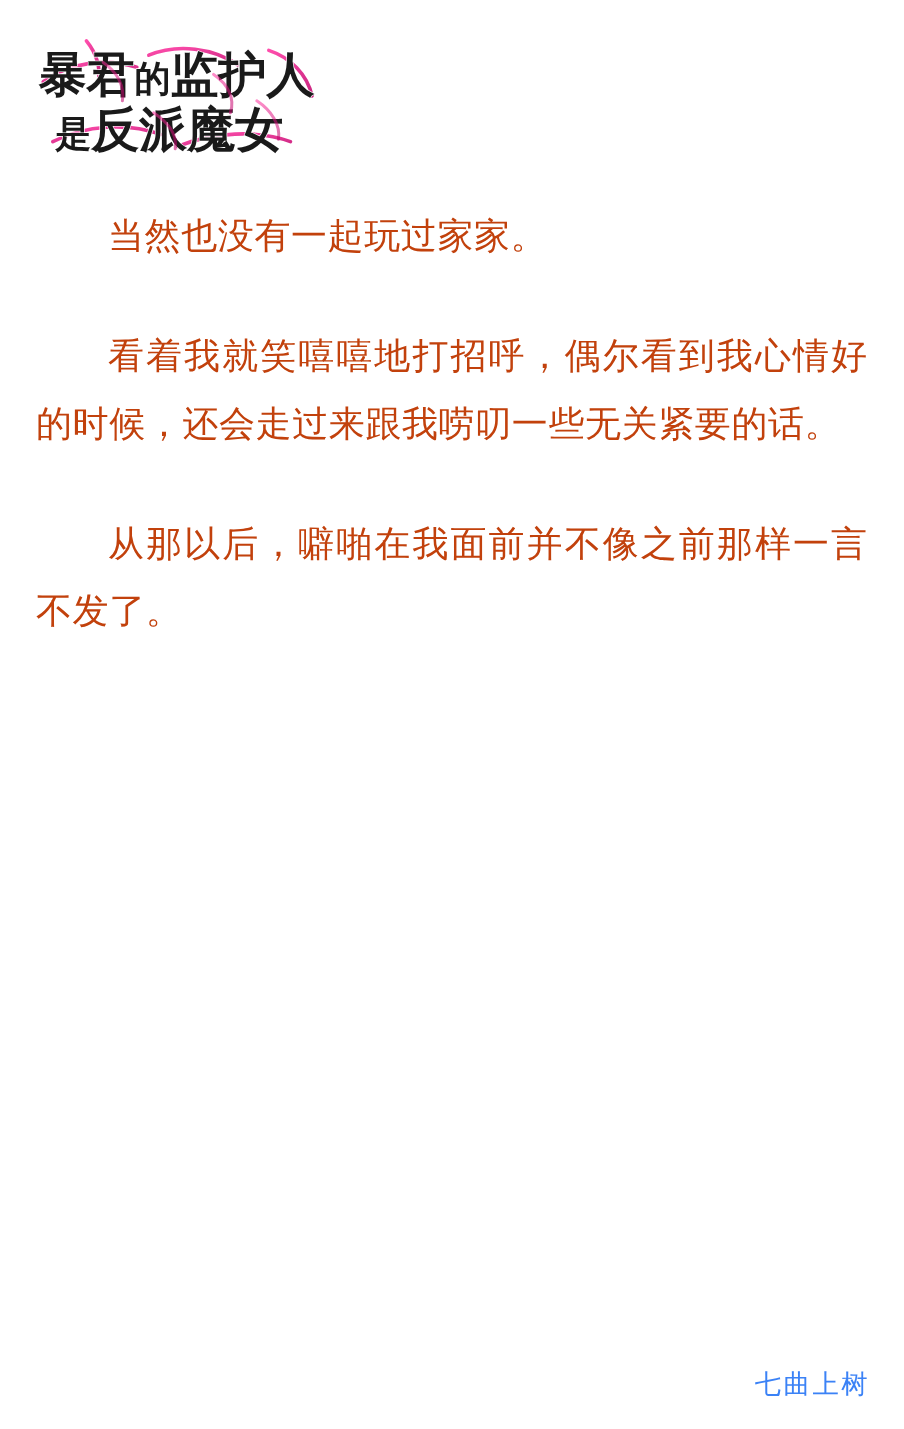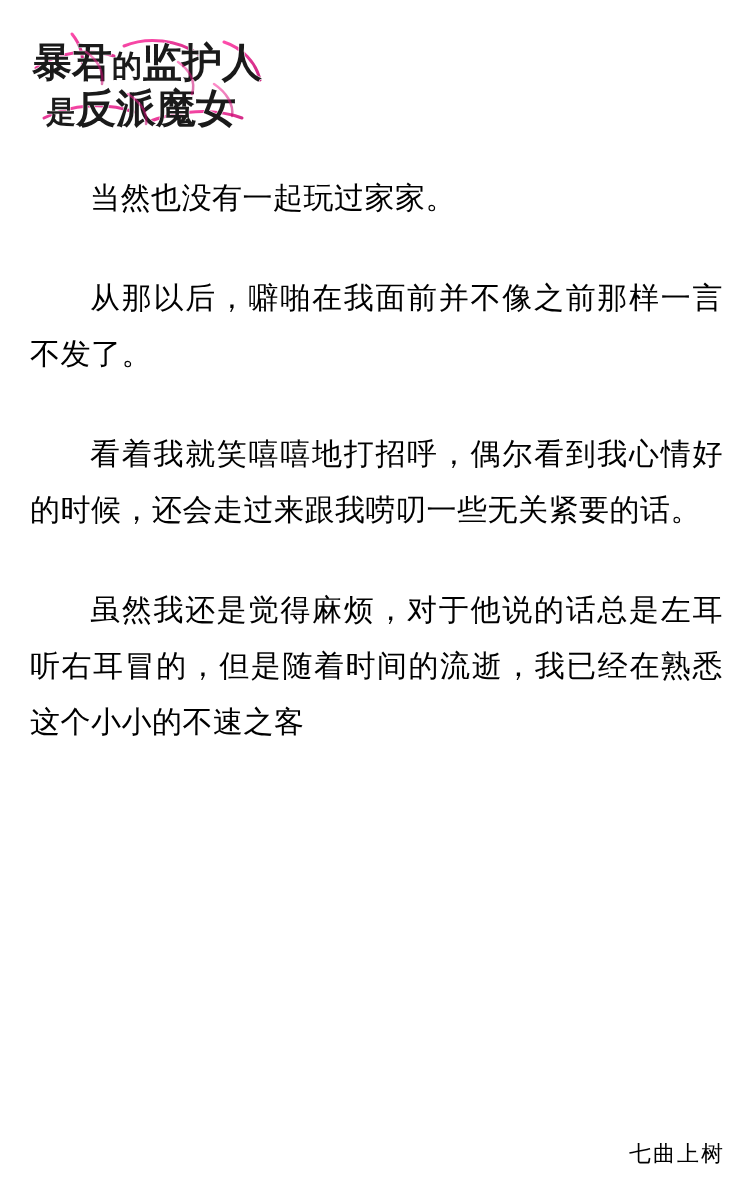--- a/index.html
+++ b/index.html
@@ -33,34 +33,34 @@
     top: 170px;
     left: 30px;
     right: 30px;
   }
   .para {
     font-size: 30px;
     line-height: 56px;
     letter-spacing: 0.5px;
     text-indent: 2em;
     margin: 0 0 44px 0;
-    color: #000000;
+    color: #c2410c;
     font-family: "Liberation Sans", "DejaVu Sans", sans-serif;
     text-align: justify;
     white-space: pre-wrap;
   }
   .para:last-child { margin-bottom: 0; }
 
   
   .watermark {
     position: absolute;
     right: 28px;
     bottom: 22px;
     font-size: 22px;
-    color: #000000;
+    color: #3b82f6;
     letter-spacing: 2px;
     font-family: "Liberation Sans", "DejaVu Sans", sans-serif;
     user-select: none;
   }
 </style>
 </head>
 <body>
 
 <div class="logo">
   <svg width="250" height="110" viewBox="0 0 250 110" xmlns="http://www.w3.org/2000/svg" aria-hidden="true">
@@ -88,18 +88,17 @@
       <path d="M58 30 C 70 38, 76 50, 74 62"></path>
       <path d="M150 40 C 162 48, 168 60, 164 72"></path>
       <path d="M100 72 C 112 80, 120 90, 118 102"></path>
       <path d="M186 62 C 198 70, 206 82, 204 94"></path>
     </g>
   </svg>
 </div>
 
 <div class="content">
   <p class="para">当然也没有一起玩过家家。</p>
+  <p class="para">看着我就笑嘻嘻地打招呼，偶尔看到我心情好的时候，还会走过来跟我唠叨一些无关紧要的话。</p>
   <p class="para">从那以后，噼啪在我面前并不像之前那样一言不发了。</p>
-  <p class="para">看着我就笑嘻嘻地打招呼，偶尔看到我心情好的时候，还会走过来跟我唠叨一些无关紧要的话。</p>
-  <p class="para">虽然我还是觉得麻烦，对于他说的话总是左耳听右耳冒的，但是随着时间的流逝，我已经在熟悉这个小小的不速之客</p>
 </div>
 
 <div class="watermark">七曲上树</div>
 
 </body></html>

